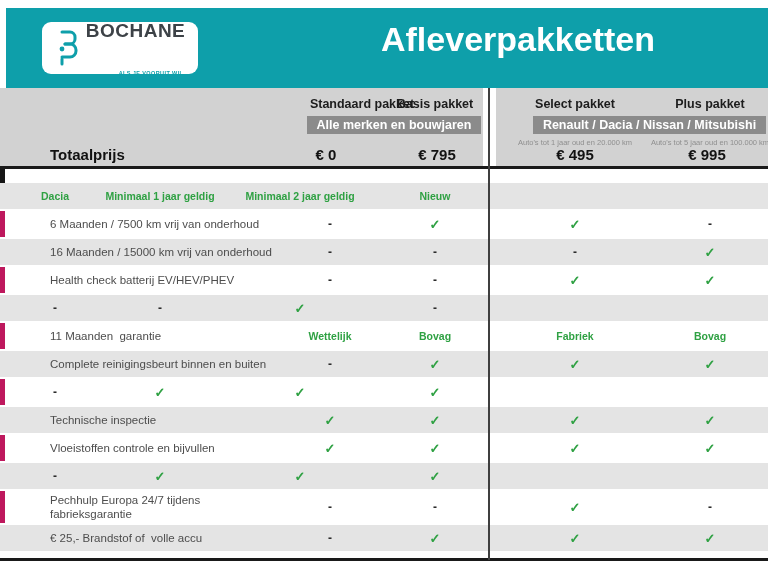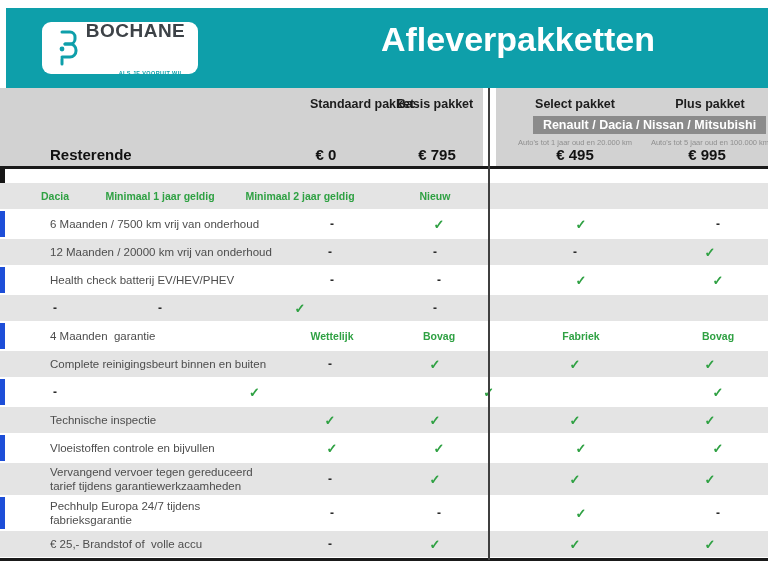--- a/index.html
+++ b/index.html
@@ -44,21 +44,21 @@
   .total-label { position:absolute; left:50px; top:58px; font-size:15px; font-weight:bold; color:#111; }
   .price { position:absolute; top:58px; transform:translateX(-50%); font-size:15px; font-weight:bold; color:#111; white-space:nowrap; }
   .price.p1 { left:326px; } .price.p2 { left:437px; }
   .price.p3 { left:575px; } .price.p4 { left:707px; }
   .band-underline { position:absolute; left:0; top:166px; width:768px; height:3px; background:#1a1a1a; }
 
   
   .rows { position:absolute; left:0; top:169px; width:768px; }
   .spacer-row { height:14px; background:#fff; border-left:5px solid #161616; }
   .row { display:flex; align-items:center; min-height:26px; margin-bottom:2px; width:768px; padding:2px 0; }
-  .row.plain { background:#fff; border-left:5px solid #1d4ed8;justify-content:space-between; }
+  .row.plain { background:#fff; border-left:5px solid #be185d; }
   .row.gray  { background:var(--row_gray,#e4e4e4); border-left:5px solid transparent; }
   .cell { flex:0 0 auto; }
   .cell.label {
     width:275px; padding-left:45px; font-size:11.5px; color:#4d4d4d;
     line-height:14px; white-space:pre-wrap;
   }
   .cell.v { text-align:center; }
   .cell.v1 { width:100px; } .cell.v2 { width:110px; }
   .cell.v3 { width:170px; } .cell.v4 { width:100px; }
   .check { color:var(--green,#2fa143); font-weight:bold; font-size:13px; }
@@ -92,26 +92,27 @@
 
   <div class="header-band">
     <div class="gray-block left"></div>
     <div class="gray-block right"></div>
 
     <div class="col-name c1">Standaard pakket</div>
     <div class="col-name c2">Basis pakket</div>
     <div class="col-name c3">Select pakket</div>
     <div class="col-name c4">Plus pakket</div>
 
+    <div class="banner left-banner">Alle merken en bouwjaren</div>
     <div class="banner right-banner">Renault / Dacia / Nissan / Mitsubishi</div>
 
     <div class="note n3">Auto's tot 1 jaar oud en 20.000 km</div>
     <div class="note n4">Auto's tot 5 jaar oud en 100.000 km</div>
 
-    <div class="total-label">Resterende</div>
+    <div class="total-label">Totaalprijs</div>
     <div class="price p1">€ 0</div>
     <div class="price p2">€ 795</div>
     <div class="price p3">€ 495</div>
     <div class="price p4">€ 995</div>
   </div>
 
   <div class="band-underline"></div>
 
   <div class="rows">
     <div class="spacer-row"></div>
@@ -123,41 +124,41 @@
     <div class="cell v v4 feature-text">Nieuw</div>
   </div>
       <div class="row plain">
     <div class="cell label">6 Maanden / 7500 km vrij van onderhoud</div>
     <div class="cell v v1 dash">-</div>
     <div class="cell v v2 check">✓</div>
     <div class="cell v v3 check">✓</div>
     <div class="cell v v4 dash">-</div>
   </div>
       <div class="row gray">
-    <div class="cell label">12 Maanden / 20000 km vrij van onderhoud</div>
+    <div class="cell label">16 Maanden / 15000 km vrij van onderhoud</div>
     <div class="cell v v1 dash">-</div>
     <div class="cell v v2 dash">-</div>
     <div class="cell v v3 dash">-</div>
     <div class="cell v v4 check">✓</div>
   </div>
       <div class="row plain">
     <div class="cell label">Health check batterij EV/HEV/PHEV</div>
     <div class="cell v v1 dash">-</div>
     <div class="cell v v2 dash">-</div>
     <div class="cell v v3 check">✓</div>
     <div class="cell v v4 check">✓</div>
   </div>
       <div class="row gray">
     <div class="cell v v1 dash">-</div>
     <div class="cell v v2 dash">-</div>
     <div class="cell v v3 check">✓</div>
     <div class="cell v v4 dash">-</div>
   </div>
       <div class="row plain">
-    <div class="cell label">4 Maanden  garantie</div>
+    <div class="cell label">11 Maanden  garantie</div>
     <div class="cell v v1 feature-text">Wettelijk</div>
     <div class="cell v v2 feature-text">Bovag</div>
     <div class="cell v v3 feature-text">Fabriek</div>
     <div class="cell v v4 feature-text">Bovag</div>
   </div>
       <div class="row gray">
     <div class="cell label">Complete reinigingsbeurt binnen en buiten</div>
     <div class="cell v v1 dash">-</div>
     <div class="cell v v2 check">✓</div>
     <div class="cell v v3 check">✓</div>
@@ -177,21 +178,20 @@
     <div class="cell v v4 check">✓</div>
   </div>
       <div class="row plain">
     <div class="cell label">Vloeistoffen controle en bijvullen</div>
     <div class="cell v v1 check">✓</div>
     <div class="cell v v2 check">✓</div>
     <div class="cell v v3 check">✓</div>
     <div class="cell v v4 check">✓</div>
   </div>
       <div class="row gray">
-    <div class="cell label">Vervangend vervoer tegen gereduceerd tarief tijdens garantiewerkzaamheden</div>
     <div class="cell v v1 dash">-</div>
     <div class="cell v v2 check">✓</div>
     <div class="cell v v3 check">✓</div>
     <div class="cell v v4 check">✓</div>
   </div>
       <div class="row plain">
     <div class="cell label">Pechhulp Europa 24/7 tijdens fabrieksgarantie</div>
     <div class="cell v v1 dash">-</div>
     <div class="cell v v2 dash">-</div>
     <div class="cell v v3 check">✓</div>

